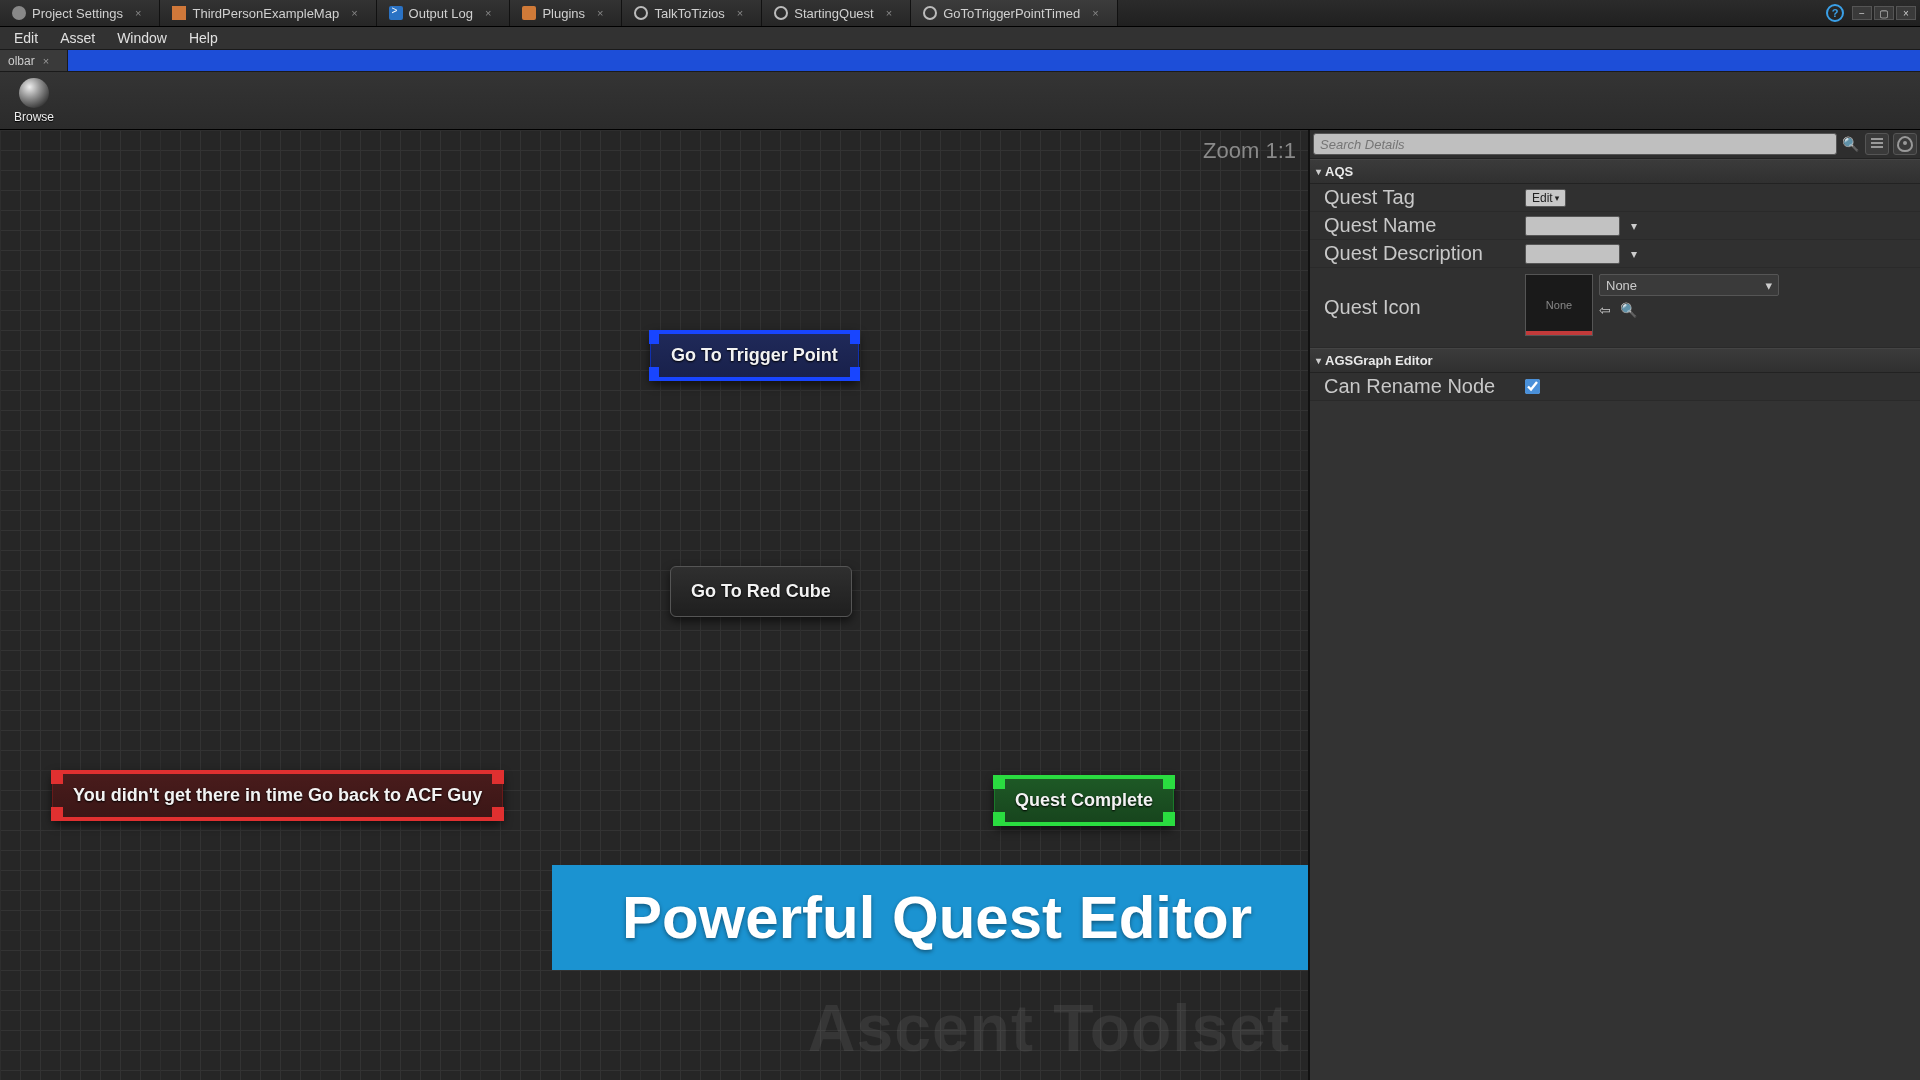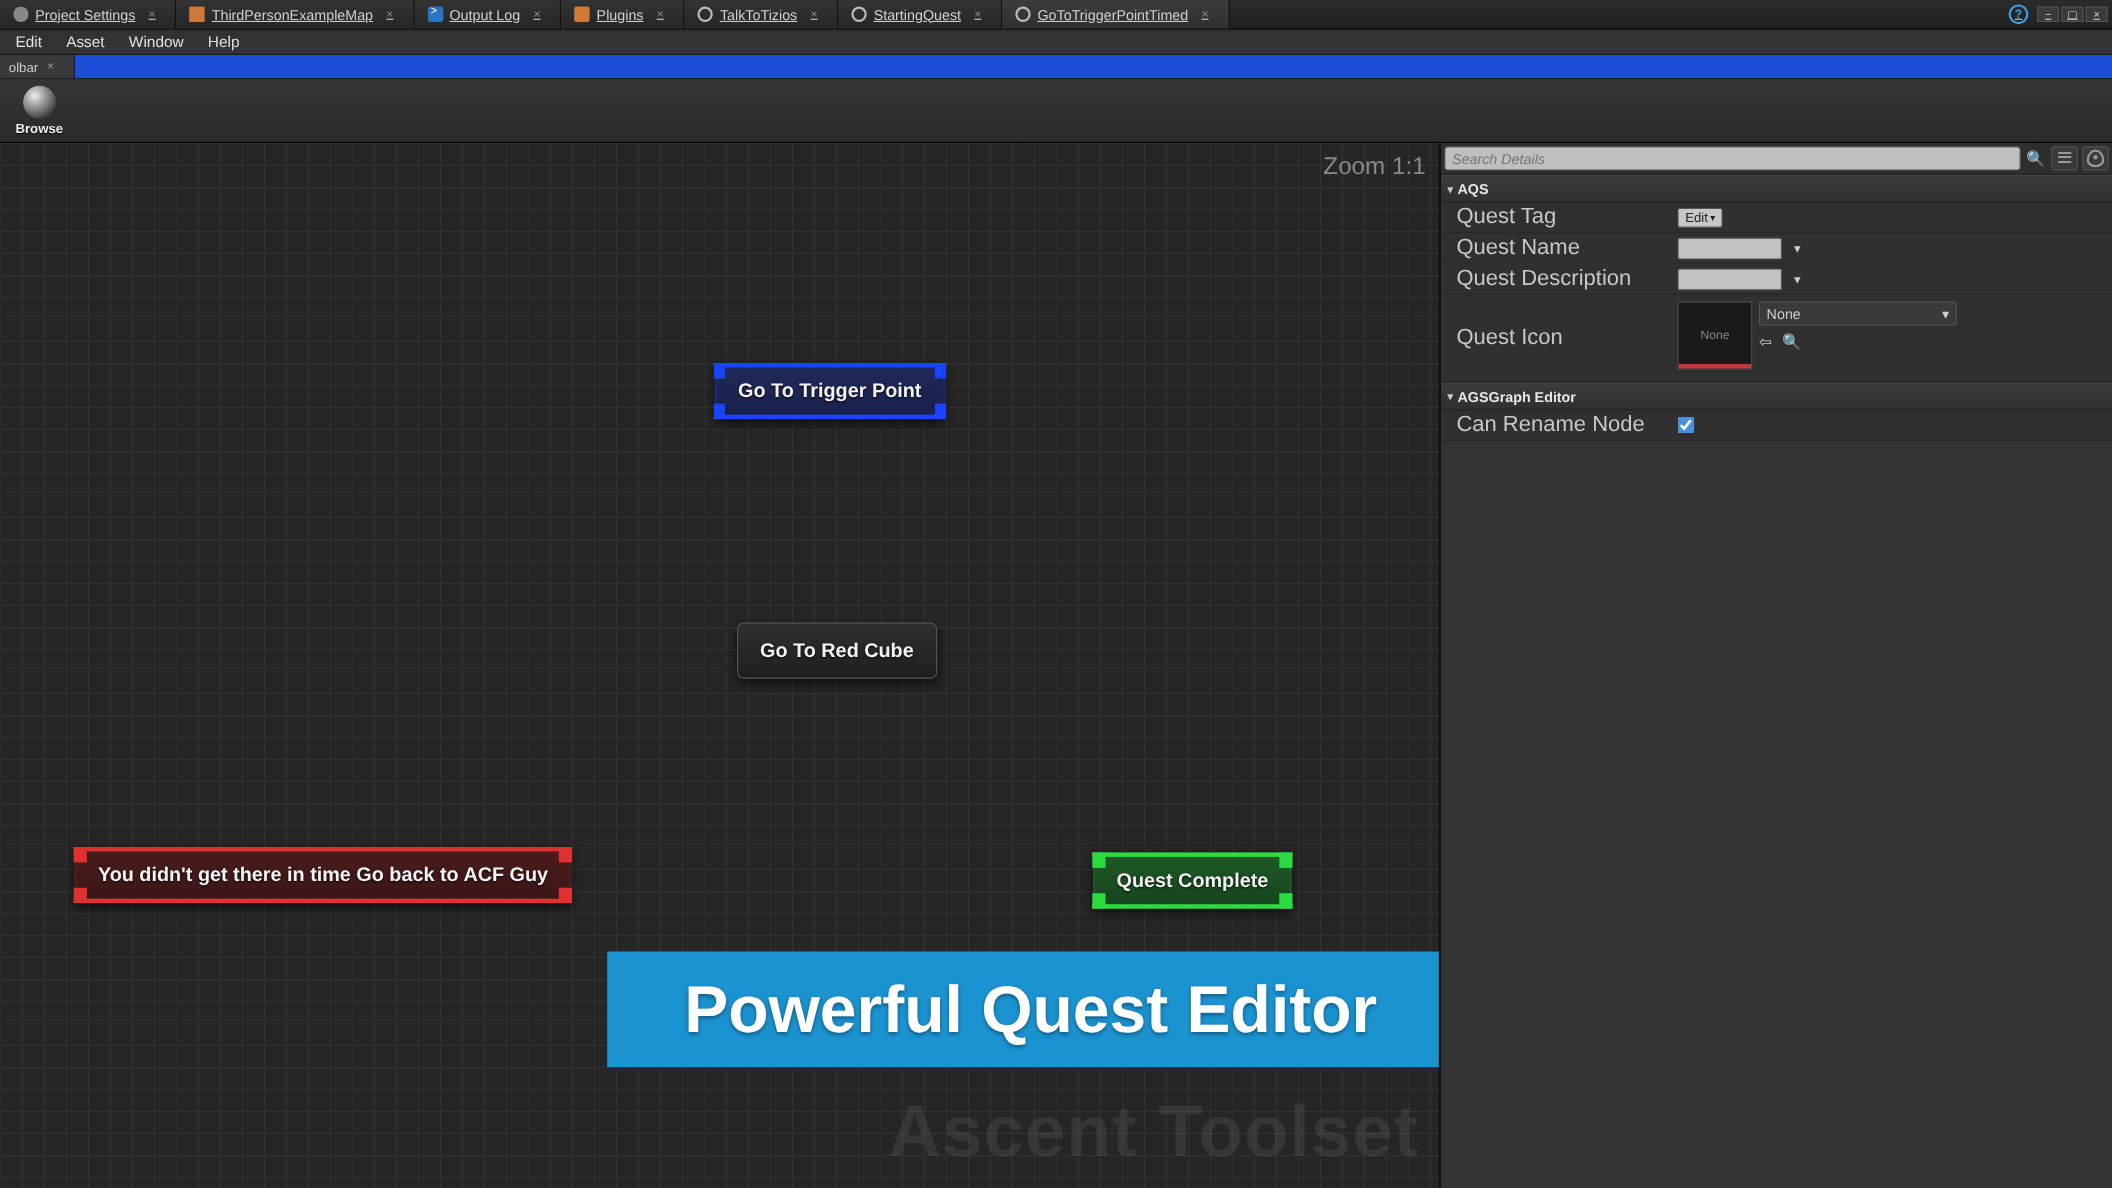--- a/index.html
+++ b/index.html
@@ -1,19 +1,19 @@
 <!DOCTYPE html>
 <html><head>
 <meta charset="utf-8">
 <style>
 * { margin:0; padding:0; box-sizing:border-box; font-family:"Segoe UI",Tahoma,sans-serif; }
 html,body { width:1920px; height:1080px; background:#1a1a1a; overflow:hidden; color:#ccc; }
 
 
-.tabstrip { height:27px; background:linear-gradient(#2b2b2b,#202020); display:flex; align-items:stretch; border-bottom:1px solid #000;text-decoration:underline; }
+.tabstrip { height:27px; background:linear-gradient(#2b2b2b,#202020); display:flex; align-items:stretch; border-bottom:1px solid #000; }
 .tab { display:flex; align-items:center; gap:6px; padding:0 18px 0 12px; font-size:13px; color:#d0d0d0; border-right:1px solid #111; position:relative; cursor:pointer; background:linear-gradient(#333,#262626); }
 .tab.active { background:linear-gradient(#3c3c3c,#2f2f2f); }
 .tab .close { font-size:11px; color:#888; margin-left:6px; }
 .tab .ticon { width:14px; height:14px; display:inline-block; }
 .ticon.gear { background:radial-gradient(circle,#888 35%,transparent 36%),conic-gradient(#888 0 100%); border-radius:50%; }
 .ticon.cube { background:#d0783a; }
 .ticon.out  { width:14px;height:14px;border-radius:2px;background:#2a72c4; position:relative; }
 .ticon.out::after{content:">";position:absolute;color:#fff;font-size:10px;left:3px;top:-1px;}
 .ticon.plug { width:14px;height:14px;background:#d07a38;border-radius:2px; }
 .ticon.ring { width:14px;height:14px;border:2px solid #bbb;border-radius:50%; }
@@ -23,21 +23,21 @@
 
 
 .menubar { height:23px; background:#323232; display:flex; align-items:center; padding:0 4px; gap:2px; border-bottom:1px solid #1a1a1a;}
 .menubar .mi { padding:2px 10px; font-size:14px; color:#e0e0e0; cursor:pointer; }
 
 
 .toolbar-tab-row { height:22px; background:#1d4ed8; display:flex; border-bottom:1px solid #1a1a1a;}
 .toolbar-tab { display:flex;align-items:center;gap:4px;padding:0 18px 0 8px;font-size:12px;background:#3a3a3a;border-right:1px solid #1a1a1a;}
 .toolbar-tab .close{color:#999;font-size:11px;margin-left:4px;}
 .toolbar-body { height:58px; background:linear-gradient(#343434,#2b2b2b); display:flex; align-items:center; padding:0 8px; border-bottom:1px solid #000;}
-.tool-btn { display:flex; flex-direction:column; align-items:center; gap:2px; cursor:pointer; padding:2px 6px;font-weight:bold;}
+.tool-btn { display:flex; flex-direction:column; align-items:center; gap:2px; cursor:pointer; padding:2px 6px;}
 .tool-btn .sphere { width:30px;height:30px;border-radius:50%;background:radial-gradient(circle at 35% 30%,#eee,#999 35%,#333 80%);}
 .tool-btn .lbl { font-size:12px; color:#eee; text-shadow:0 1px 1px #000;}
 
 
 .main { position:absolute; top:130px; bottom:0; left:0; right:0; display:flex; }
 .graph { flex:1; position:relative; background:#262626;
   background-image:
     linear-gradient(#2e2e2e 1px,transparent 1px),
     linear-gradient(90deg,#2e2e2e 1px,transparent 1px),
     linear-gradient(#333 1px,transparent 1px),
@@ -188,21 +188,21 @@
       <circle cx="930" cy="545" r="14" class="edge-btn"></circle>
         <path d="M922 545 h16 M930 537 v16" stroke="#555" stroke-width="2"></path>
     </svg>
 
     <div class="node blue" style="left:650px;top:200px;">
       <div class="inner">Go To Trigger Point</div>
     </div>
     <div class="node gray" style="left:670px;top:436px;">
       <div class="inner">Go To Red Cube</div>
     </div>
-    <div class="node red" style="left:68px;top:640px;">
+    <div class="node red" style="left:52px;top:640px;">
       <div class="inner">You didn't get there in time Go back to ACF Guy</div>
     </div>
     <div class="node green" style="left:994px;top:645px;">
       <div class="inner">Quest Complete</div>
     </div>
 
     <div class="watermark">Ascent Toolset</div>
     <div class="banner">Powerful Quest Editor</div>
   </div>
 

